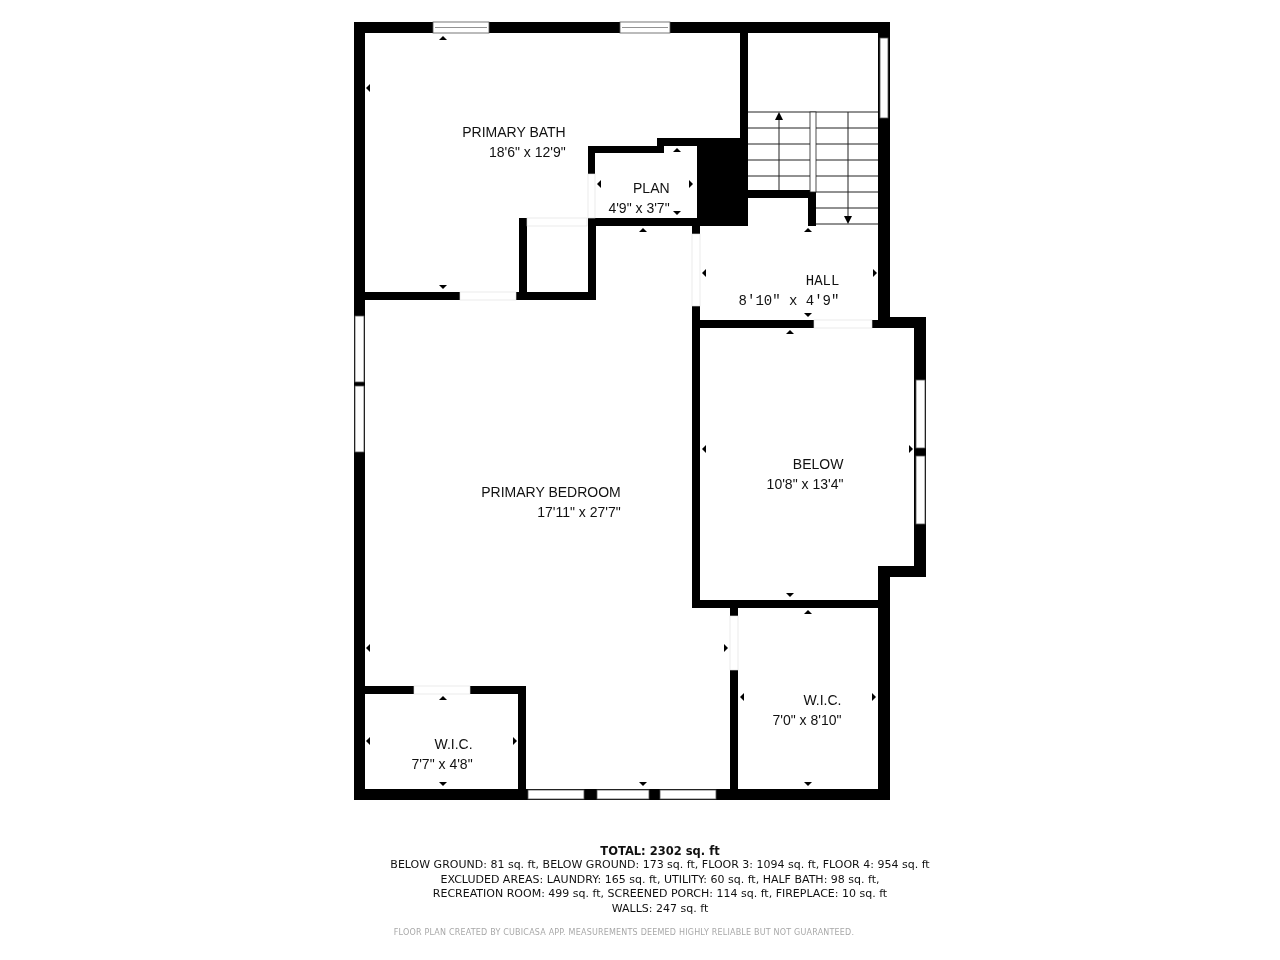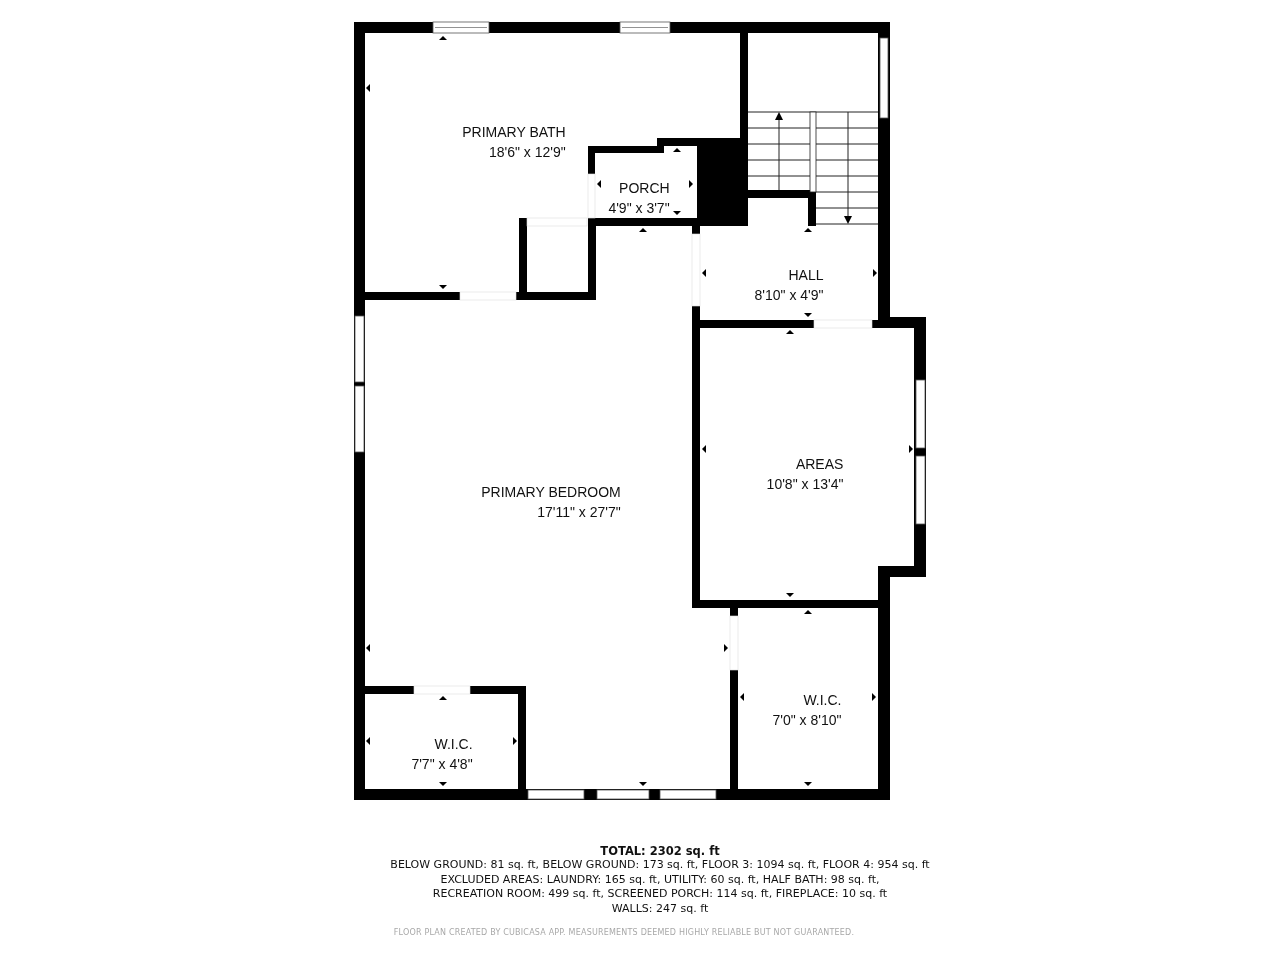--- a/index.html
+++ b/index.html
@@ -143,29 +143,29 @@
     <polygon points="643,786 639,782 647,782"></polygon>
     <polygon points="808,786 804,782 812,782"></polygon>
   </g>
 </svg>
 
 <div class="room-label" style="left:514px; top:122px;">
   <div>PRIMARY BATH</div>
   <div>18'6" x 12'9"</div>
 </div>
 <div class="room-label" style="left:639px; top:178px;">
-  <div>PORCH</div>
+  <div>PLAN</div>
   <div>4'9" x 3'7"</div>
 </div>
-<div class="room-label" style="left:789px; top:265px;">
+<div class="room-label" style="left:789px; top:271px;font-family:Liberation Mono, monospace;">
   <div>HALL</div>
   <div>8'10" x 4'9"</div>
 </div>
 <div class="room-label" style="left:805px; top:454px;">
-  <div>AREAS</div>
+  <div>BELOW</div>
   <div>10'8" x 13'4"</div>
 </div>
 <div class="room-label" style="left:551px; top:482px;">
   <div>PRIMARY BEDROOM</div>
   <div>17'11" x 27'7"</div>
 </div>
 <div class="room-label" style="left:442px; top:734px;">
   <div>W.I.C.</div>
   <div>7'7" x 4'8"</div>
 </div>

